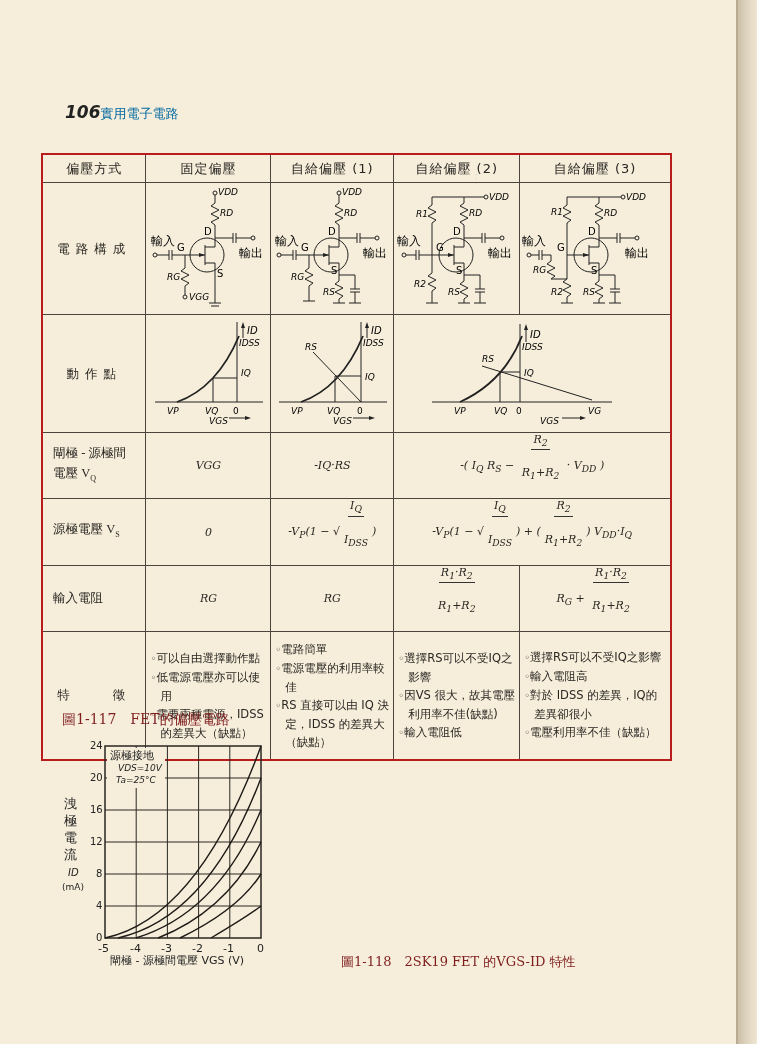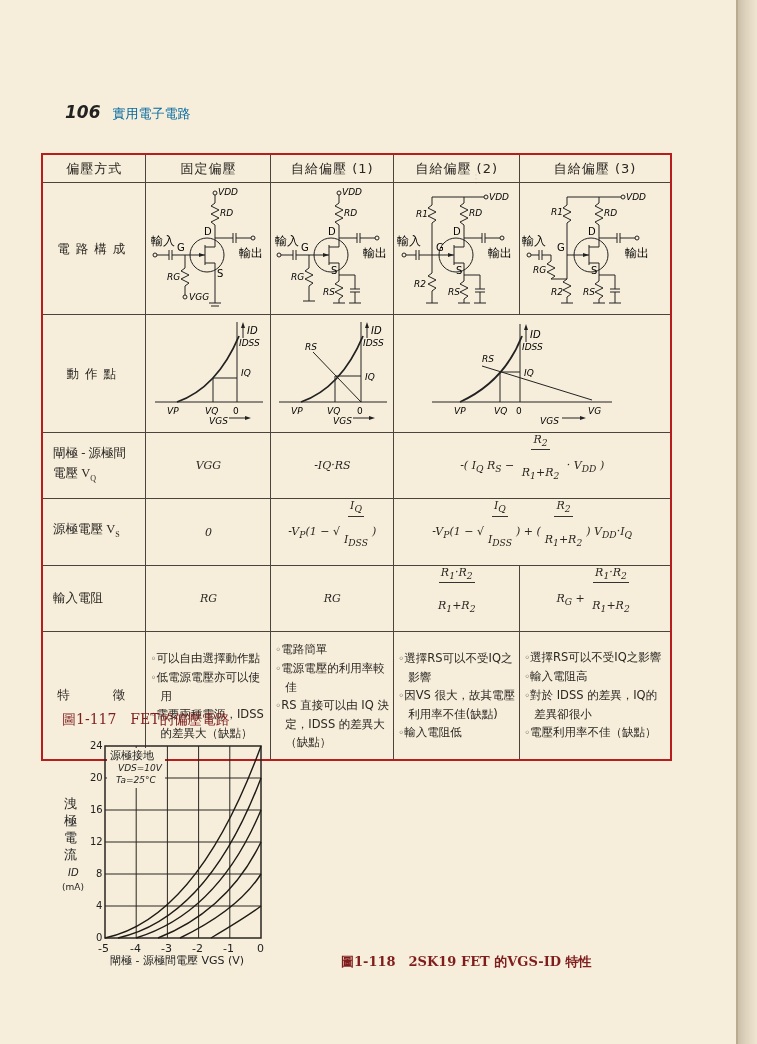--- a/index.html
+++ b/index.html
@@ -7,21 +7,21 @@
     width: 757px; height: 1044px; position: relative; overflow: hidden;
     background: #f6eedb;
     font-family: "DejaVu Serif", serif;
     color: #2a2622;
   }
   .page-edge {
     position: absolute; left: 738px; top: 0; width: 19px; height: 1044px;
     background: linear-gradient(to right, #cbbfa8 0%, #ddd2bc 40%, #efe6d2 100%);
   }
   .page-edge-line { position:absolute; left: 736px; top:0; width:2px; height:1044px; background:#b9ab92; }
-  .running-head { position: absolute; left: 65px; top: 102px; display: flex; align-items: baseline; gap: 12px; }
+  .running-head { position: absolute; left: 65px; top: 102px; display: flex; align-items: baseline; gap: 0; }
   .page-number { font-family: "DejaVu Sans", sans-serif; font-weight: bold; font-style: italic; font-size: 17px; color:#222; }
   .book-title { font-family: "DejaVu Sans", sans-serif; font-size: 13px; color:#0369a1; }
 
   table.bias {
     position: absolute; left: 41px; top: 153px; width: 631px; height: 542px;
     border-collapse: collapse; border: 2px solid #b91c1c;
     font-family: "DejaVu Sans", sans-serif; font-size: 11.5px;
   }
   table.bias td, table.bias th {
     border: 1px solid #4a443c; padding: 0; text-align: center; vertical-align: middle; font-weight: normal;
@@ -492,13 +492,13 @@
       <text x="6" y="87" font-size="13">極</text>
       <text x="6" y="104" font-size="13">電</text>
       <text x="6" y="121" font-size="13">流</text>
       <text x="10" y="138" font-size="10" font-style="italic">ID</text>
       <text x="4" y="152" font-size="9">(mA)</text>
     </g>
     <text x="52" y="226" font-size="11" fill="#222">閘極 - 源極間電壓 VGS (V)</text>
   </svg>
 </div>
 
-<div class="caption" style="left:341px;top:953px;font-weight:bold;">圖1-118　2SK19 FET 的VGS-ID 特性</div>
+<div class="caption" style="left:341px;top:953px;">圖1-118　2SK19 FET 的VGS-ID 特性</div>
 
 </body></html>

